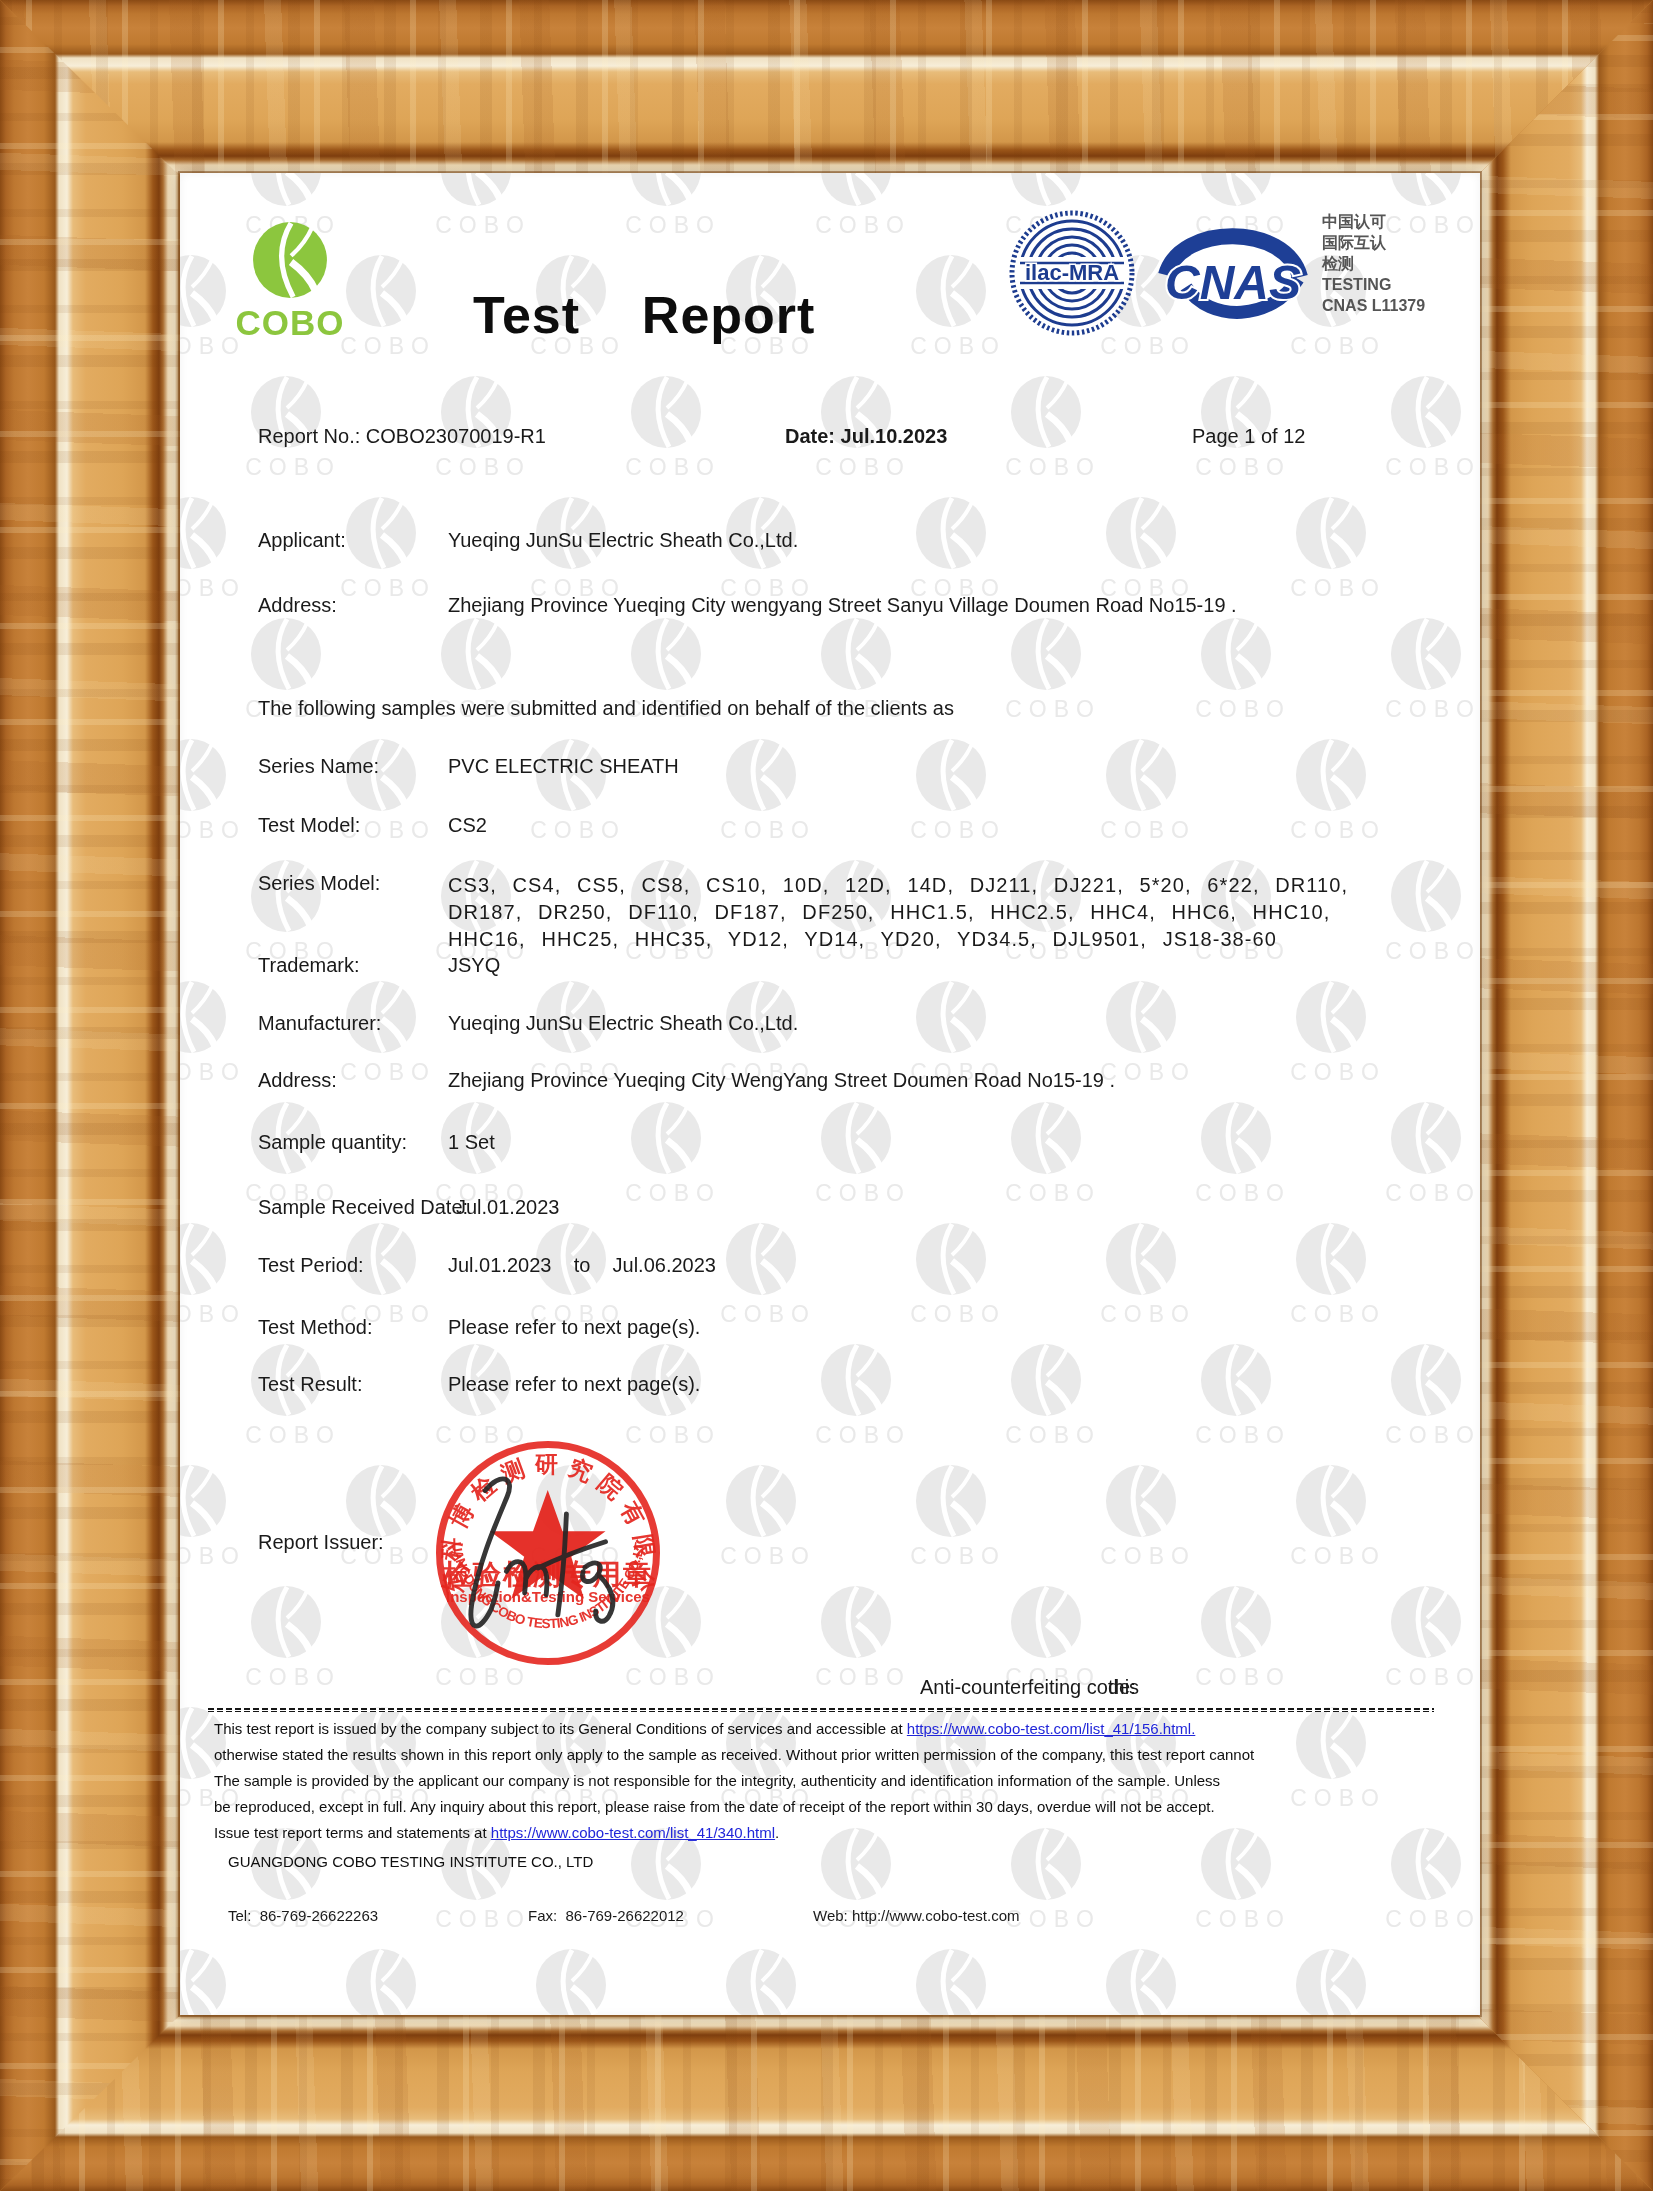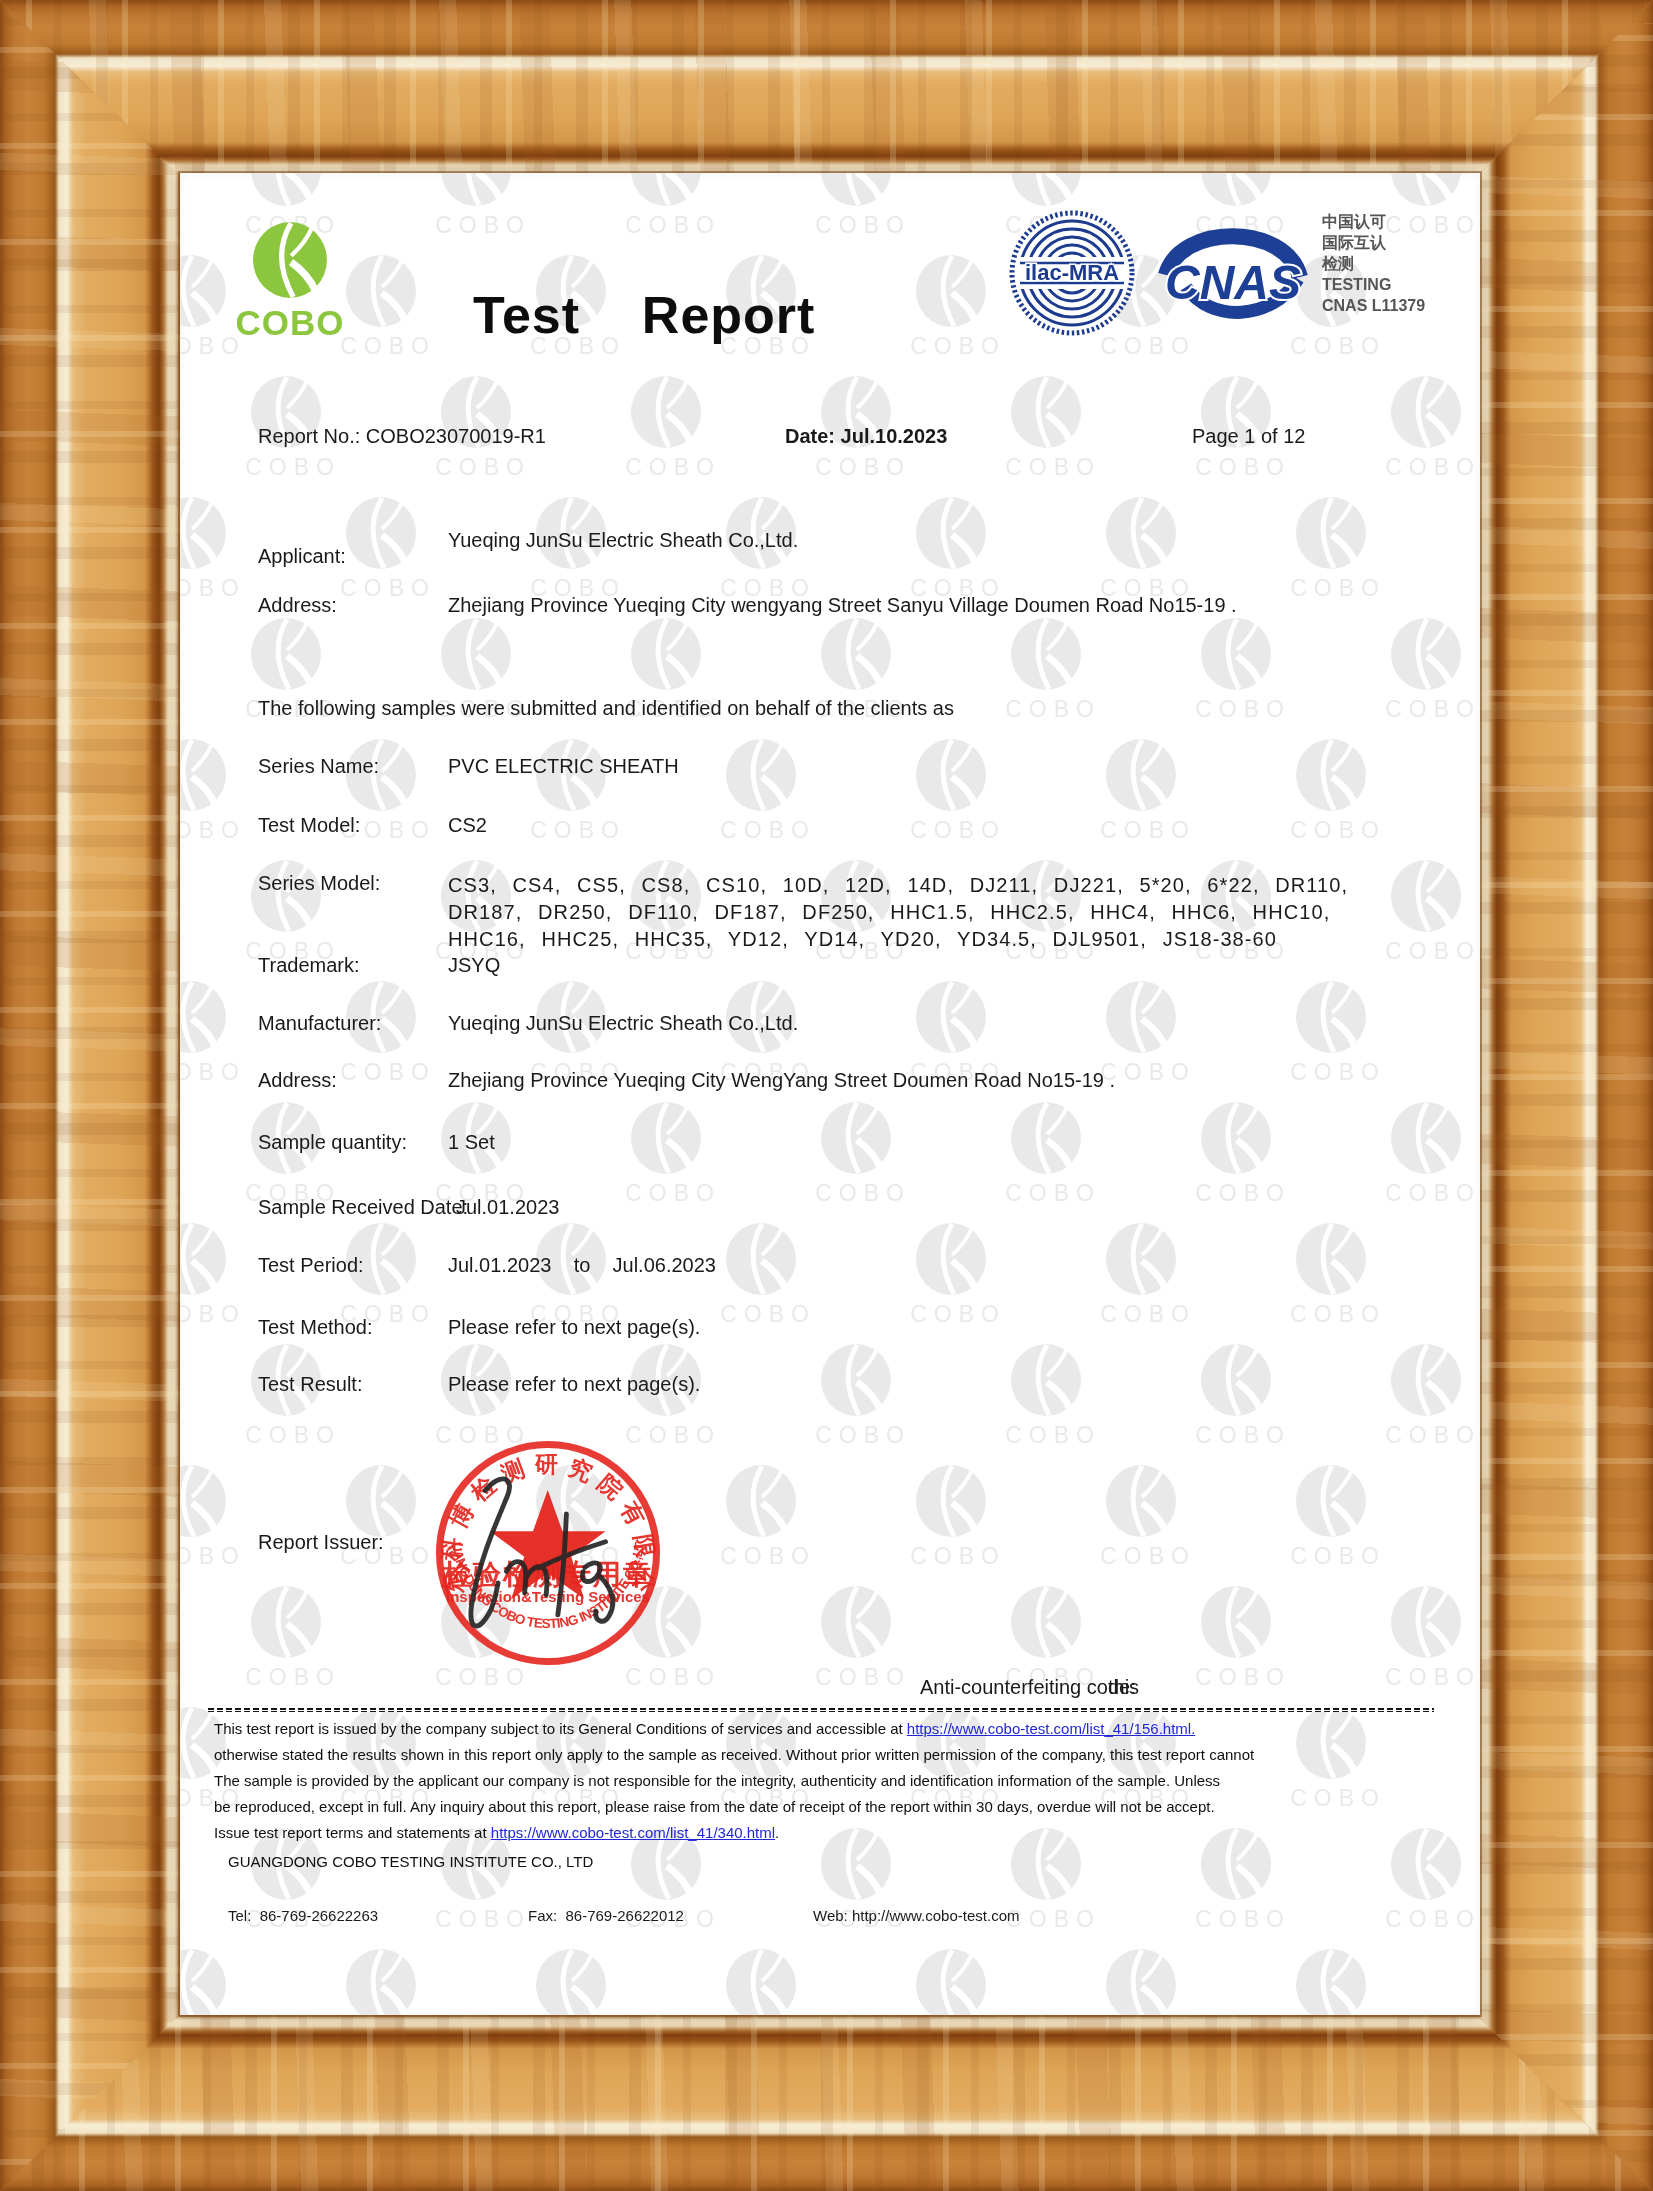--- a/index.html
+++ b/index.html
@@ -929,21 +929,21 @@
 TESTING
 CNAS L11379</div>
 
     <div class="abs meta-row" style="left:0;top:252px;width:100%;">
       <span class="abs" style="left:78px;">Report No.: COBO23070019-R1</span>
       <span class="abs" style="left:605px;font-weight:bold;">Date: Jul.10.2023</span>
       <span class="abs" style="left:1012px;">Page 1 of 12</span>
     </div>
 
     <div class="abs" style="left:78px;top:356px;">
-      <span class="abs row-label" style="left:0;margin-top:16px;">Applicant:</span>
+      <span class="abs row-label" style="left:0;">Applicant:</span>
       <span class="abs row-value" style="left:190px;width:1000px;">Yueqing JunSu Electric Sheath Co.,Ltd.</span>
     </div>
     <div class="abs" style="left:78px;top:421px;">
       <span class="abs row-label" style="left:0;">Address:</span>
       <span class="abs row-value" style="left:190px;width:1010px;">Zhejiang Province Yueqing City wengyang Street Sanyu Village Doumen Road No15-19 .</span>
     </div>
 
     <div class="abs intro-line" style="left:78px;top:524px;">The following samples were submitted and identified on behalf of the clients as</div>
 
     <div class="abs" style="left:78px;top:582px;">

